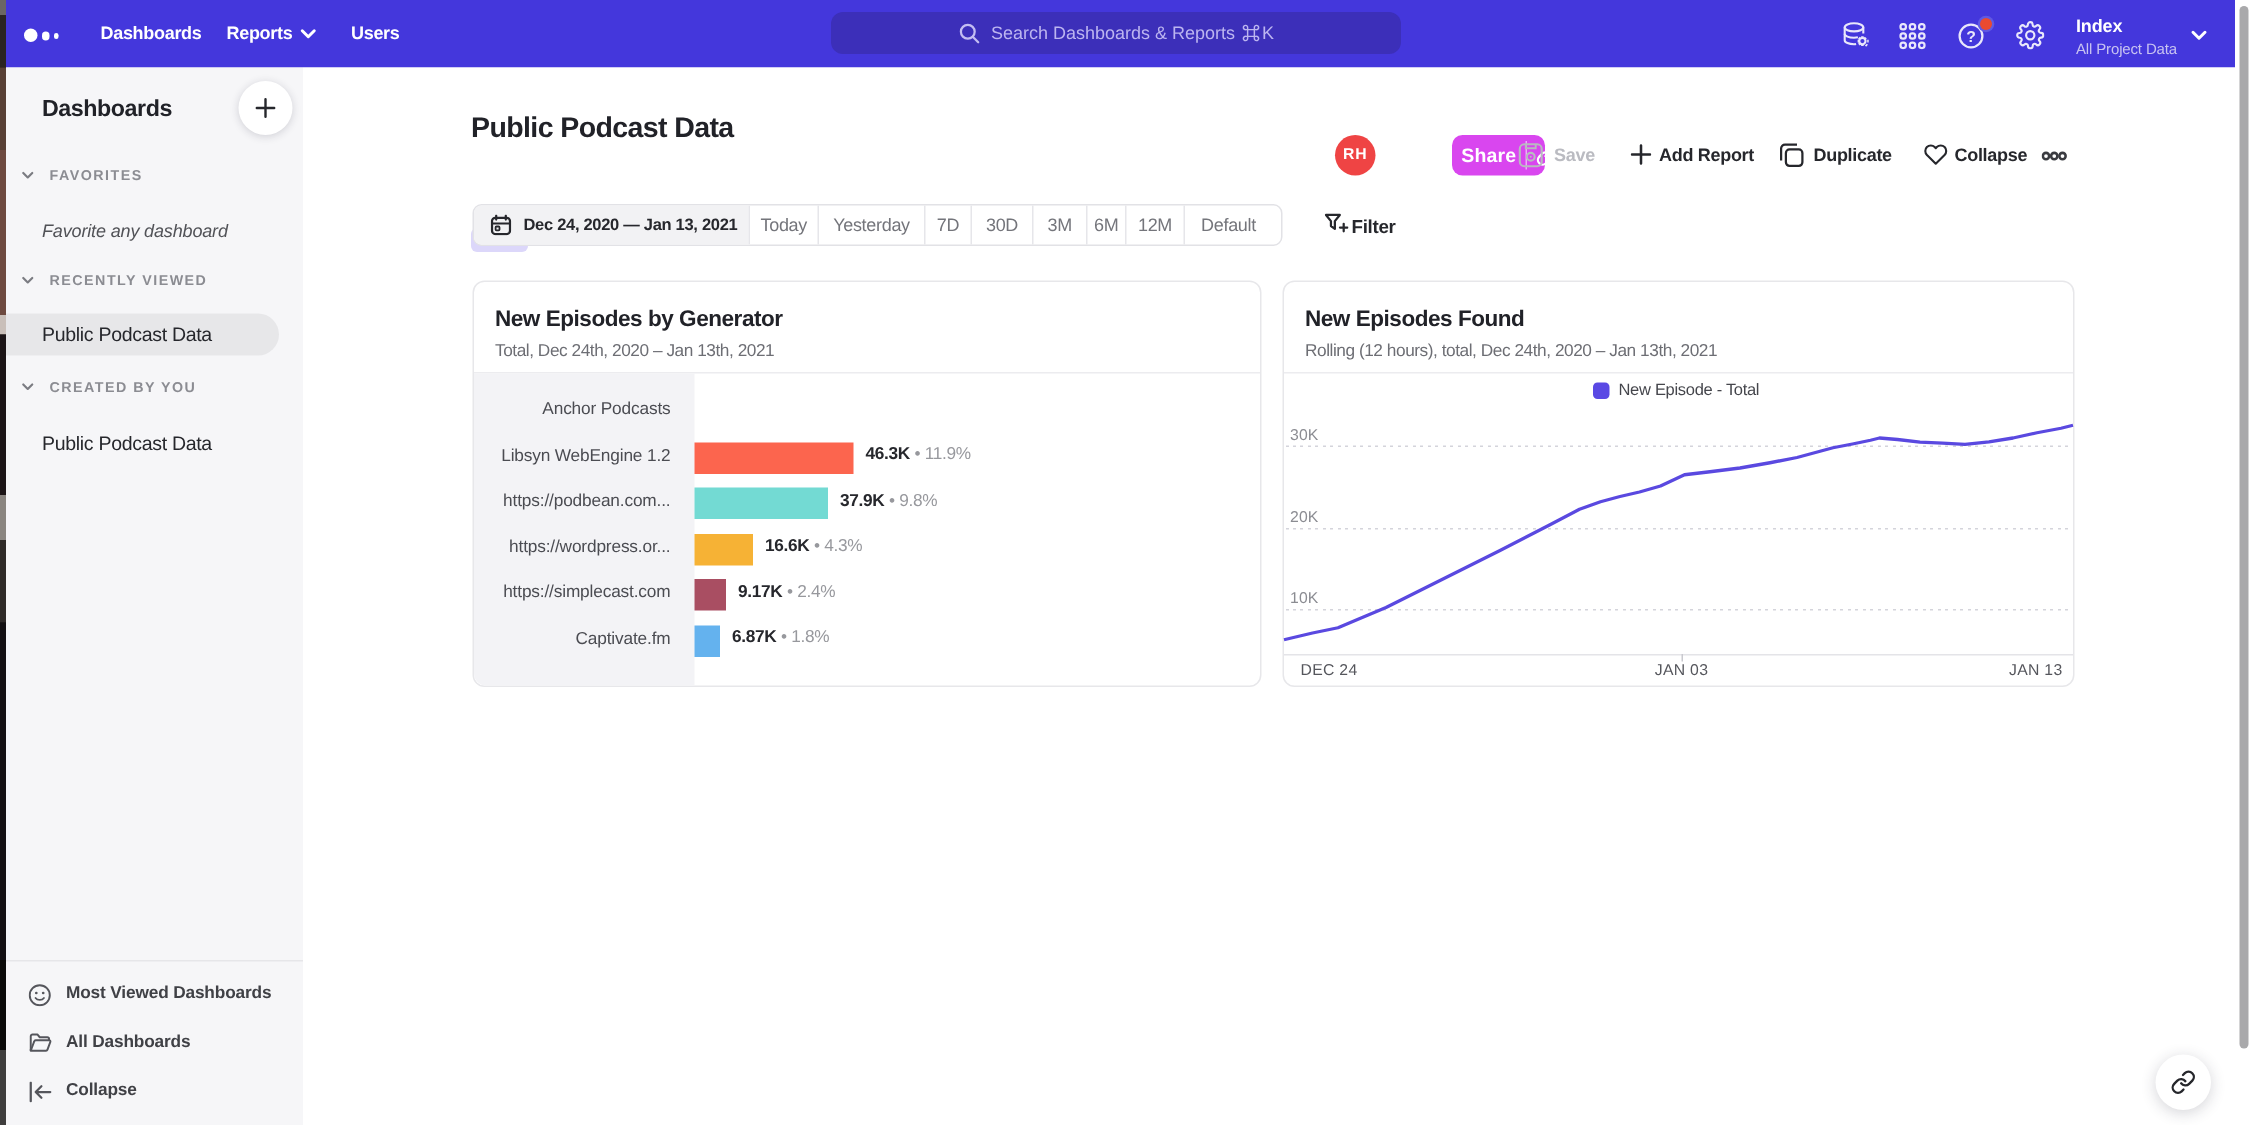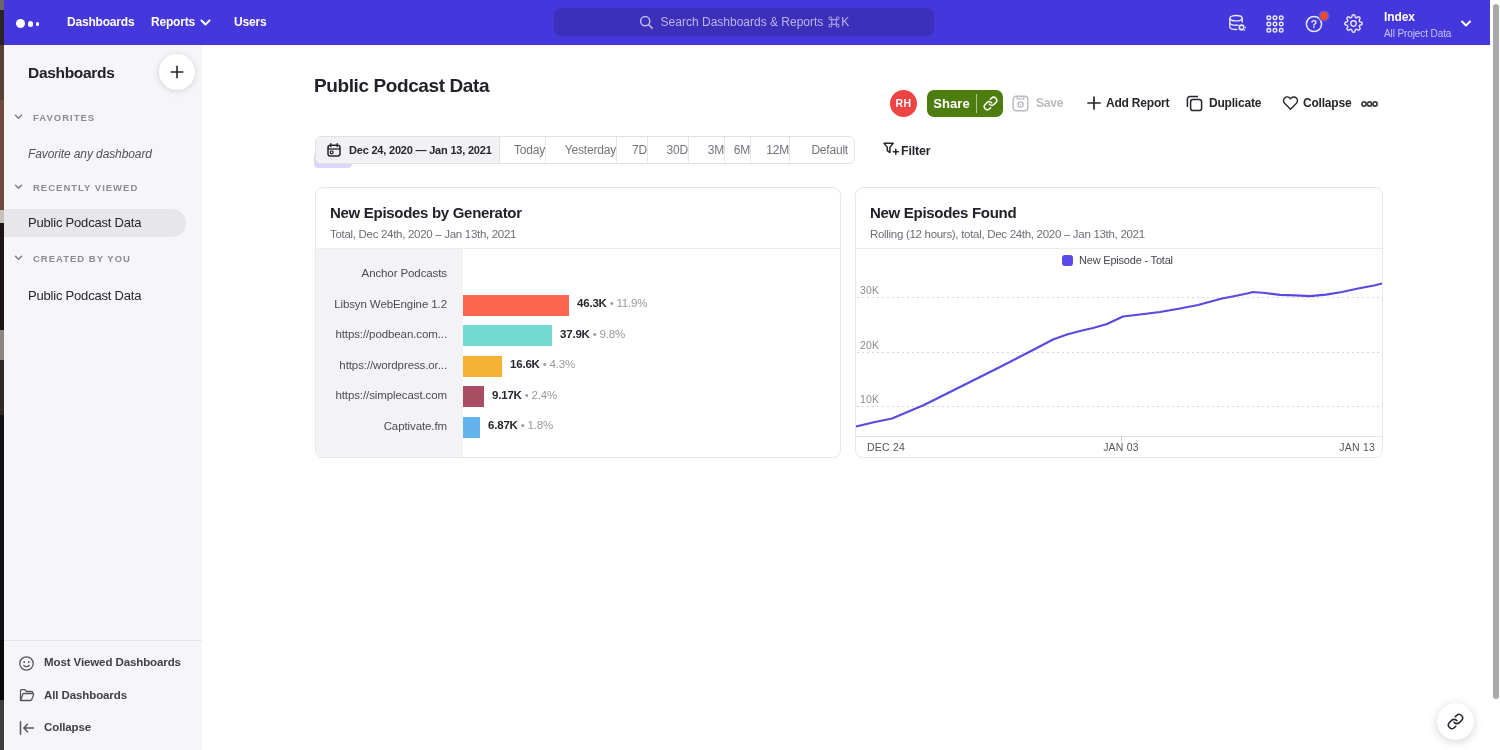--- a/index.html
+++ b/index.html
@@ -22,21 +22,21 @@
   #pill { left:0px; top:164px; width:182px; height:28px; background:#e7e7e9; border-radius:0 14px 14px 0; }
   .sideitem { font-size:13px; color:#26272c; font-weight:500; letter-spacing:-0.2px; }
   .bitem { font-size:11.5px; font-weight:700; color:#404146; letter-spacing:-0.1px; }
   
   #main { left:202px; top:45px; width:1288px; height:705px; background:#fff; }
   h1.title { font-size:19px; font-weight:700; color:#212228; letter-spacing:-0.4px; }
   #badge { background:#dcd7fa; color:#5747d2; font-size:10px; font-weight:700; border-radius:4px; height:15.5px; line-height:15.5px; padding:0 4.5px; letter-spacing:-0.1px;margin-top:48px; }
   .actxt { font-size:12px; font-weight:700; color:#26272c; letter-spacing:-0.2px; }
   
   #datebar { left:113px; top:91px; width:540px; height:28px; border:1px solid #e2e2e6; border-radius:6px; background:#fff; display:flex; }
-  #datebar .seg { height:26px; line-height:26px; text-align:right; font-size:12px; color:#74757b; border-right:1px solid #e6e6ea; letter-spacing:-0.2px; }
+  #datebar .seg { height:26px; line-height:26px; text-align:center; font-size:12px; color:#74757b; border-right:1px solid #e6e6ea; letter-spacing:-0.2px; }
   #dateseg { background:#f2f2f4; border-radius:5px 0 0 5px; width:184px; }
   
   .card { top:142px; height:271px; background:#fff; border:1px solid #e7e7ea; border-radius:8px; }
   .card h2 { font-size:15px; font-weight:700; color:#212228; letter-spacing:-0.3px; }
   .card .sub { font-size:11.5px; color:#6d6e74; letter-spacing:-0.3px; }
   .carddiv { left:0; top:60px; width:100%; height:1px; background:#ececef; }
   
   #labelcol { left:0; top:61px; width:147px; height:208px; background:#f3f3f6; border-radius:0 0 0 8px; }
   .rlabel { font-size:11.5px; color:#4b4c52; text-align:right; width:131px; left:0; letter-spacing:-0.1px; }
   .bar { left:147px; height:21px; }
@@ -180,21 +180,21 @@
     <path d="M14.5 7 H5 M8.6 3.2 L4.8 7 l3.8 3.8" fill="none" stroke="#55565c" stroke-width="1.5" stroke-linecap="round" stroke-linejoin="round"></path>
   </svg>
   <div class="abs bitem" style="left:40px;top:676px">Collapse</div>
 </div>
 <div id="main" class="abs">
 
   <h1 class="title abs" style="left:112px;top:30px">Public Podcast Data</h1>
   <div id="badge" class="abs" style="left:112px;top:59px">Public</div>
 
   <div class="abs" style="left:688px;top:45px;width:27px;height:27px;border-radius:50%;background:#ef4444;color:#fff;font-size:10.5px;font-weight:700;text-align:center;line-height:27px;letter-spacing:0.5px">RH</div>
-  <div class="abs" style="left:725px;top:45px;width:76px;height:27px;border-radius:7px;background:#4d7c0f">
+  <div class="abs" style="left:766px;top:45px;width:62px;height:27px;border-radius:7px;background:#d946ef">
     <div class="abs" style="left:0;top:0;width:49px;text-align:center;line-height:27px;color:#fff;font-size:13px;font-weight:700;letter-spacing:0.1px">Share</div>
     <div class="abs" style="left:49px;top:4px;width:1px;height:19px;background:rgba(255,255,255,0.55)"></div>
     <svg class="abs" style="left:55.5px;top:6px" width="15" height="15" viewBox="0 0 24 24">
         <g fill="none" stroke="#fff" stroke-width="2.4" stroke-linecap="round" stroke-linejoin="round">
           <path d="M10 13a5 5 0 0 0 7.54.54l3-3a5 5 0 0 0-7.07-7.07l-1.72 1.71"></path>
           <path d="M14 11a5 5 0 0 0-7.54-.54l-3 3a5 5 0 0 0 7.07 7.07l1.71-1.71"></path>
         </g>
       </svg>
   </div>
   <svg class="abs" style="left:810px;top:50px" width="17" height="17" viewBox="0 0 17 17">

